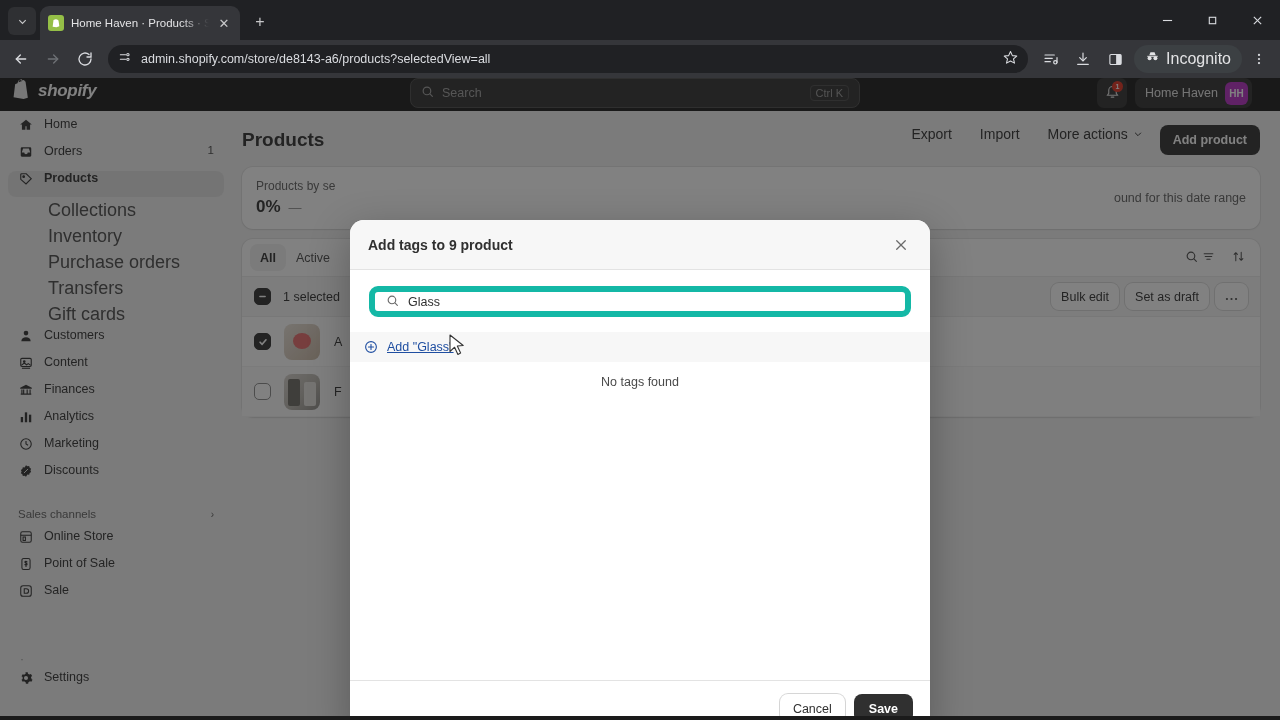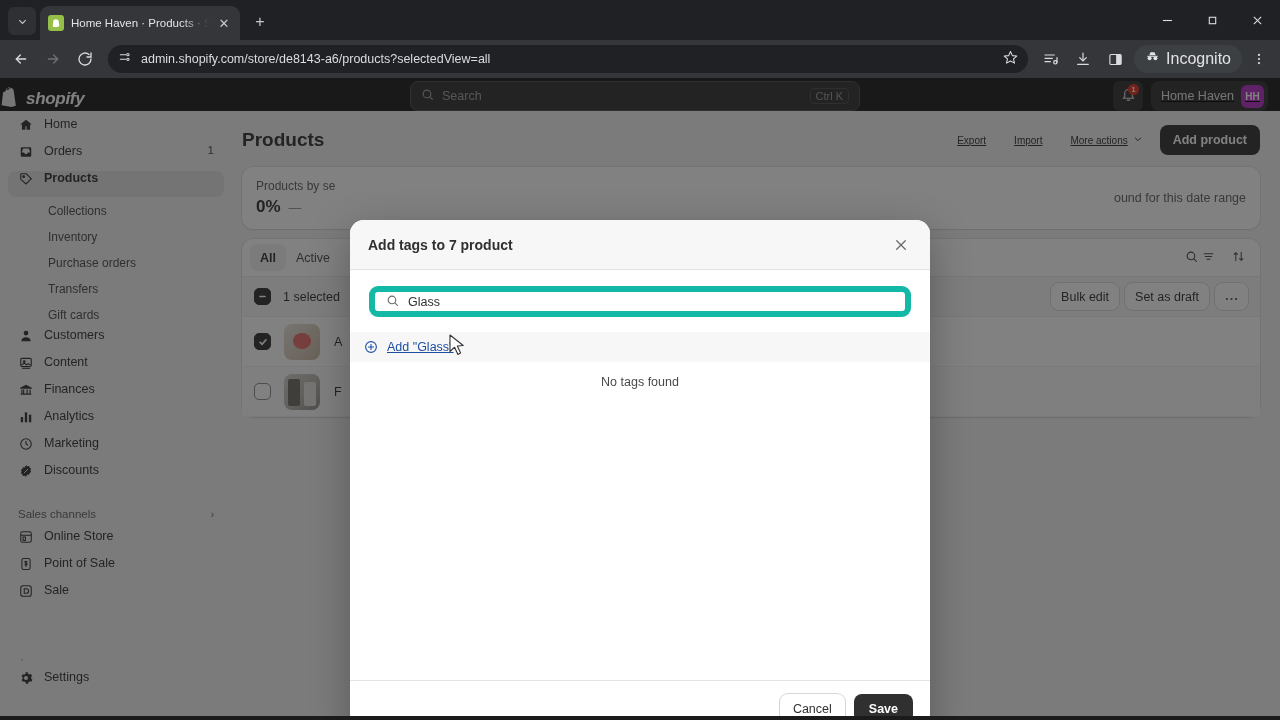--- a/index.html
+++ b/index.html
@@ -79,37 +79,37 @@
 
   
   .viewport {
     position: absolute; left: 0; top: 78px;
     width: 1280px; height: 642px; background: #f1f1f1; overflow: hidden;
   }
 
   
   .shop-topbar {
     height: 33px; background: #1a1a1a;
-    display: flex; align-items: flex-end; padding: 0 0;
+    display: flex; align-items: flex-start; padding: 0 12px;
     position: relative;
   }
   .shop-logo { display: flex; align-items: center; gap: 7px; color: #fff; }
   .shop-logo-text { font-size: 17px; font-weight: bold; font-style: italic; letter-spacing: -0.3px; }
   .shop-search {
     position: absolute; left: 410px; width: 450px; height: 30px;
     background: #303030; border: 1px solid #4a4a4a; border-radius: 8px;
     display: flex; align-items: center; padding: 0 10px; gap: 8px;
   }
   .shop-search-ph { color: #a0a0a0; font-size: 12.5px; }
   .shop-search-kbd {
     margin-left: auto; color: #9a9a9a; font-size: 11px;
     border: 1px solid #4a4a4a; border-radius: 4px; padding: 1px 5px;
   }
   .shop-right {
-    position: absolute; right: 12px; display: flex; align-items: center; gap: 8px; text-decoration: underline;
+    position: absolute; right: 28px; display: flex; align-items: center; gap: 8px;
   }
   .bell-wrap { position: relative; width: 30px; height: 30px; border-radius: 7px;
     background: #303030; display: flex; align-items: center; justify-content: center; }
   .bell-dot {
     position: absolute; top: 3px; right: 4px; width: 11px; height: 11px;
     border-radius: 50%; background: #e0301e; color: #fff; font-size: 7px;
     display: flex; align-items: center; justify-content: center; font-weight: bold;
   }
   .store-pill {
     height: 30px; background: #303030; border-radius: 8px;
@@ -130,42 +130,42 @@
     flex: none; position: relative;
   }
   .nav-item {
     height: 26px; display: flex; align-items: flex-start; gap: 10px;
     padding: 0 10px; border-radius: 8px; color: #303030; font-size: 12.5px;
     margin-bottom: 1px;
   }
   .nav-item.active { background: #e3e3e3; font-weight: bold; }
   .nav-sub {
     height: 25px; display: flex; align-items: center;
-    padding: 0 10px 0 40px; border-radius: 8px; color: #4a4a4a; font-size: 12px;
+    padding: 0 10px 0 40px; border-radius: 8px; color: #4a4a4a; font-size: 18px;
     margin-bottom: 1px;
   }
   .nav-badge { margin-left: auto; font-size: 11.5px; color: #4a4a4a; }
   .nav-section {
     display: flex; align-items: center; height: 30px;
     padding: 0 10px; color: #616161; font-size: 11.5px; margin-top: 10px; text-align: right;
   }
   .nav-section .chev { margin-left: auto; font-size: 10px; }
   .nav-icon { width: 16px; height: 16px; flex: none; display: flex; align-items: center; justify-content: center; }
   .sidebar-bottom { position: absolute; bottom: 8px; left: 8px; right: 8px; }
   .sidebar-dot { color: #999; font-size: 12px; padding-left: 12px; height: 18px; }
 
   .main {
     flex: 1; background: #f1f1f1; padding: 12px 20px 0 10px; overflow: hidden;
   }
   .page-head { display: flex; align-items: center; height: 34px; }
   .page-title { font-size: 19px; font-weight: bold; color: #303030; }
   .page-actions { margin-left: auto; display: flex; align-items: center; gap: 6px; }
   .btn-plain {
     height: 28px; padding: 0 11px; border-radius: 8px; background: transparent;
-    color: #303030; font-size: 10px; display: flex; align-items: center; gap: 5px; text-decoration: underline;
+    color: #303030; font-size: 14px; display: flex; align-items: flex-start; gap: 5px;
   }
   .btn-primary {
     height: 30px; padding: 0 13px; border-radius: 8px; background: #303030;
     color: #fff; font-size: 12.5px; font-weight: bold;
     display: flex; align-items: center;
   }
 
   .card {
     background: #fff; border-radius: 11px; margin-top: 10px;
     box-shadow: 0 0 0 1px rgba(0,0,0,.06), 0 1px 2px rgba(0,0,0,.06);
@@ -710,21 +710,21 @@
             </div>
           </div>
         </div>
       </div>
     </div>
 
     <div class="scrim"></div>
 
     <div class="modal">
       <div class="modal-head">
-        <span class="modal-title">Add tags to 7 product</span>
+        <span class="modal-title">Add tags to 9 product</span>
         <span class="modal-close">
           <svg width="12" height="12" viewBox="0 0 14 14" stroke="#6a6a6a" stroke-width="1.5" stroke-linecap="round">
               <line x1="2" y1="2" x2="12" y2="12"></line>
               <line x1="12" y1="2" x2="2" y2="12"></line>
             </svg>
         </span>
       </div>
       <div class="modal-body">
         <div class="tag-search">
           <span>

